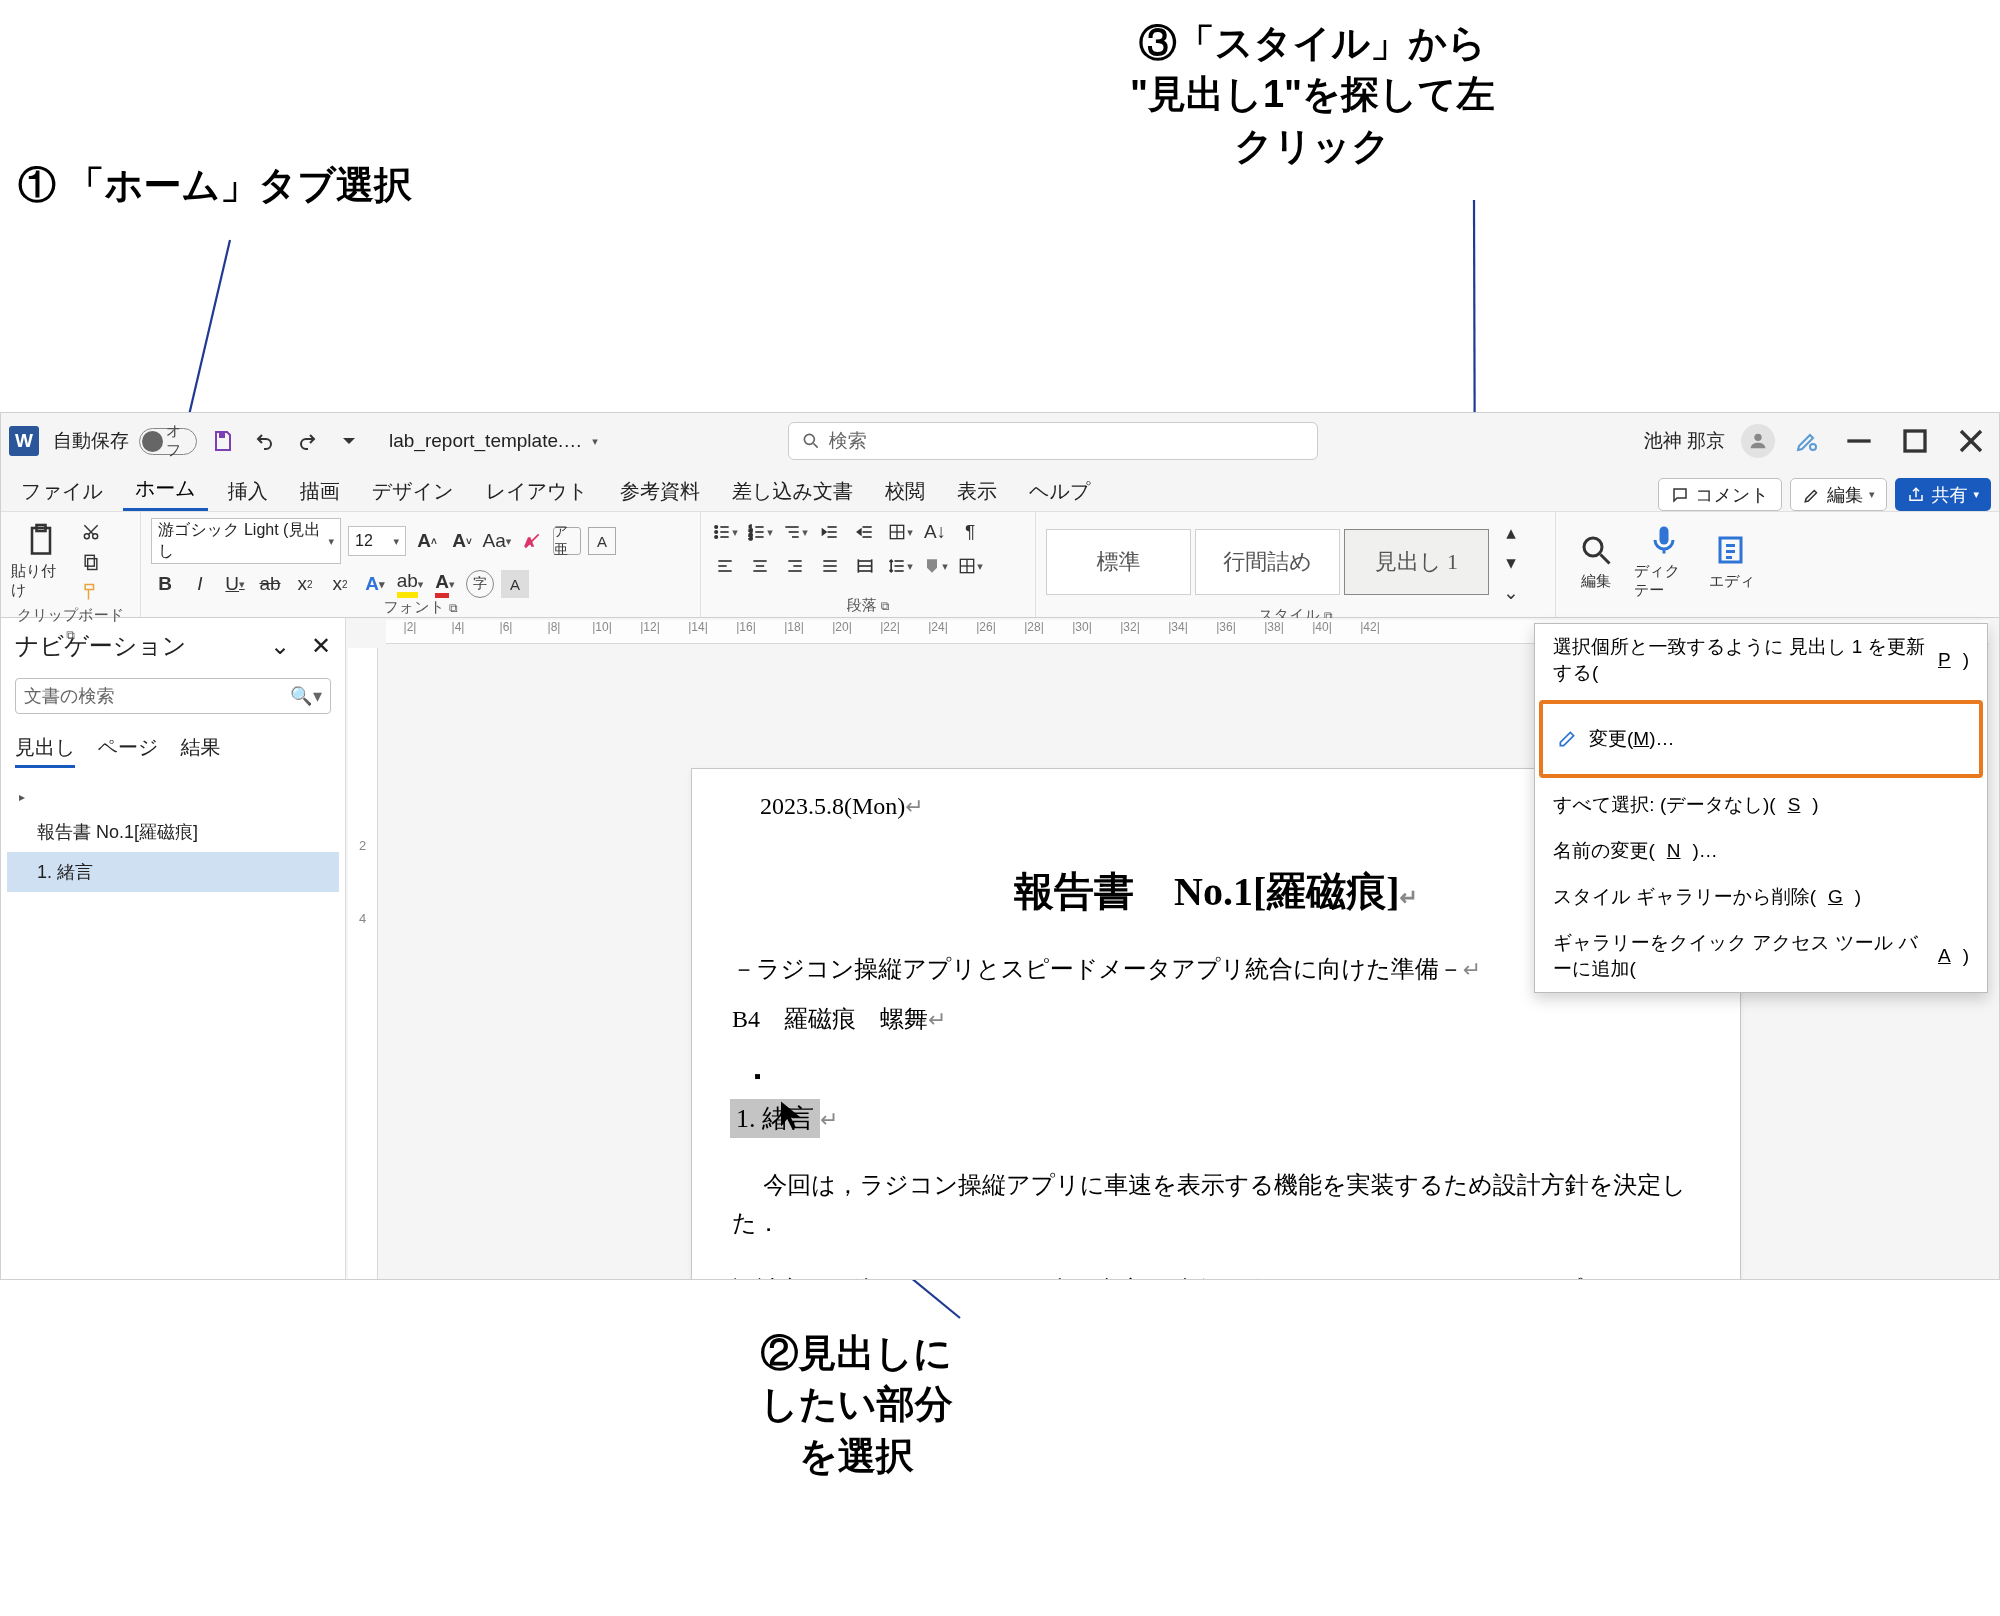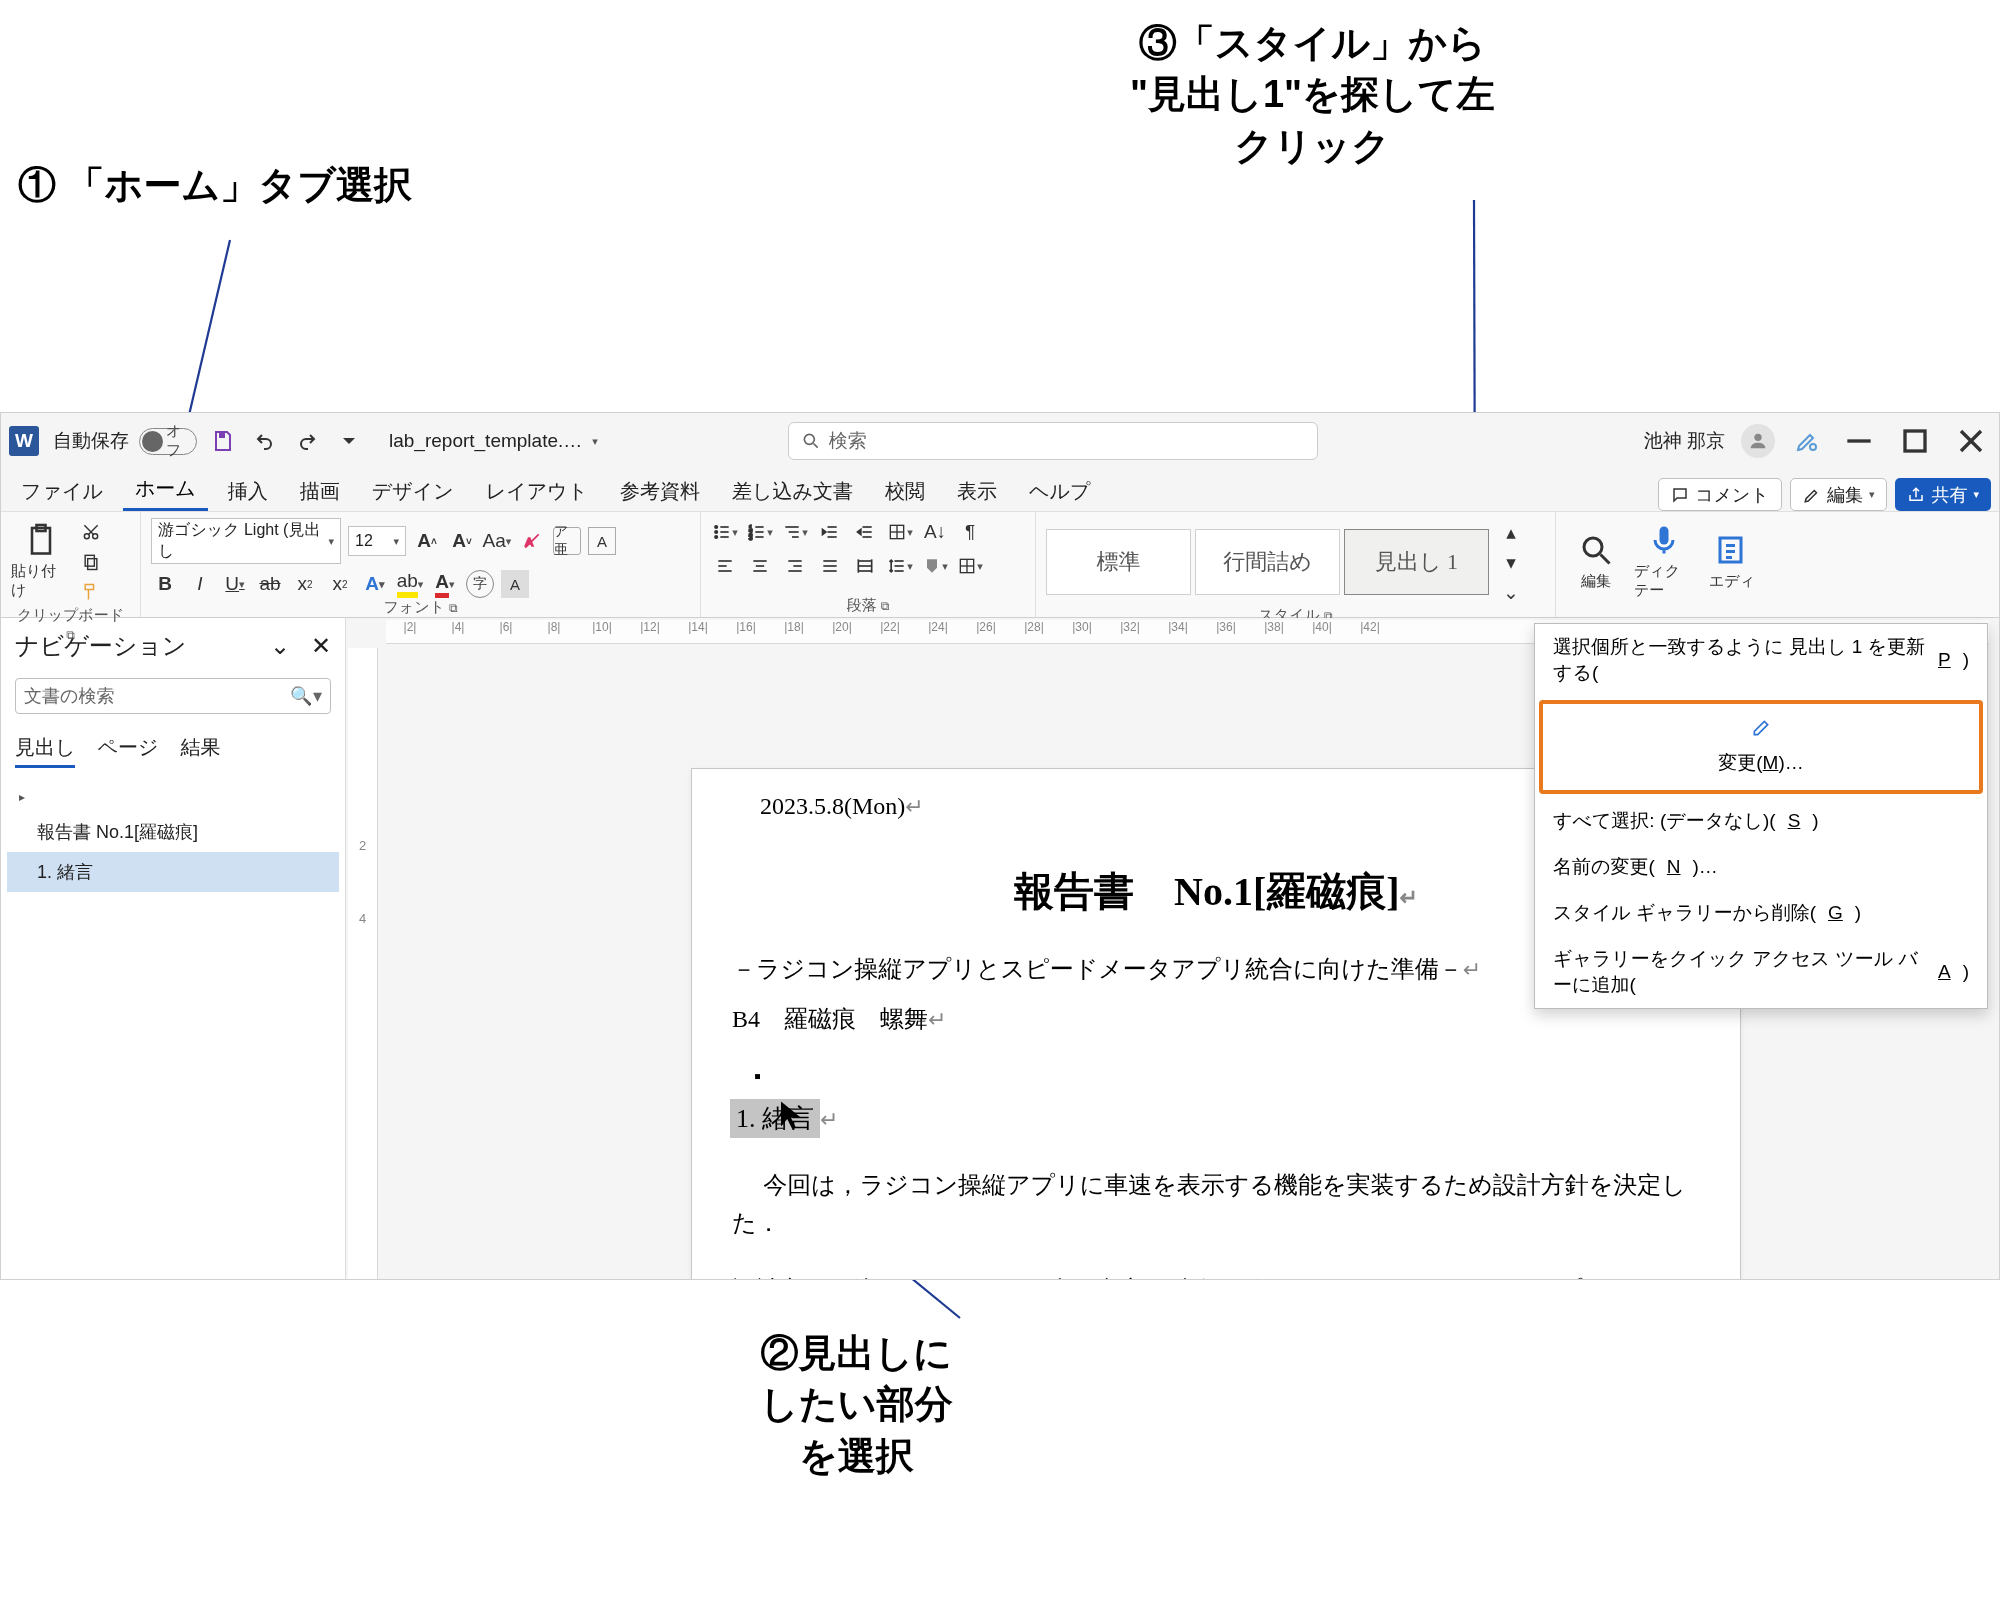--- a/index.html
+++ b/index.html
@@ -209,22 +209,21 @@
   .ctxmenu{
     position:absolute; top:623px; left:1534px; width:454px;
     background:#fff; border:1px solid #bcbcbc; box-shadow:0 6px 14px rgba(0,0,0,.18);
     font-size:19px; z-index:50;
   }
   .ctxmenu .mi{
     padding:10px 18px; display:flex; align-items:center; gap:12px;
   }
   .ctxmenu .mi.hl{
     border:4px solid #e8791e; border-radius:4px; margin:4px;
-    padding:14px 14px;
-    flex-direction:column;
+    padding:22px 14px;
   }
   .ctxmenu .mi .u{ text-decoration:underline; }
   .ctxmenu svg{width:20px;height:20px;}
 
   
   svg.ann{ position:absolute; overflow:visible; pointer-events:none; }
   svg.ann line{ stroke:#1f3a93; stroke-width:2.2; }
   svg.ann polygon{ fill:#1f3a93; }
 
   

